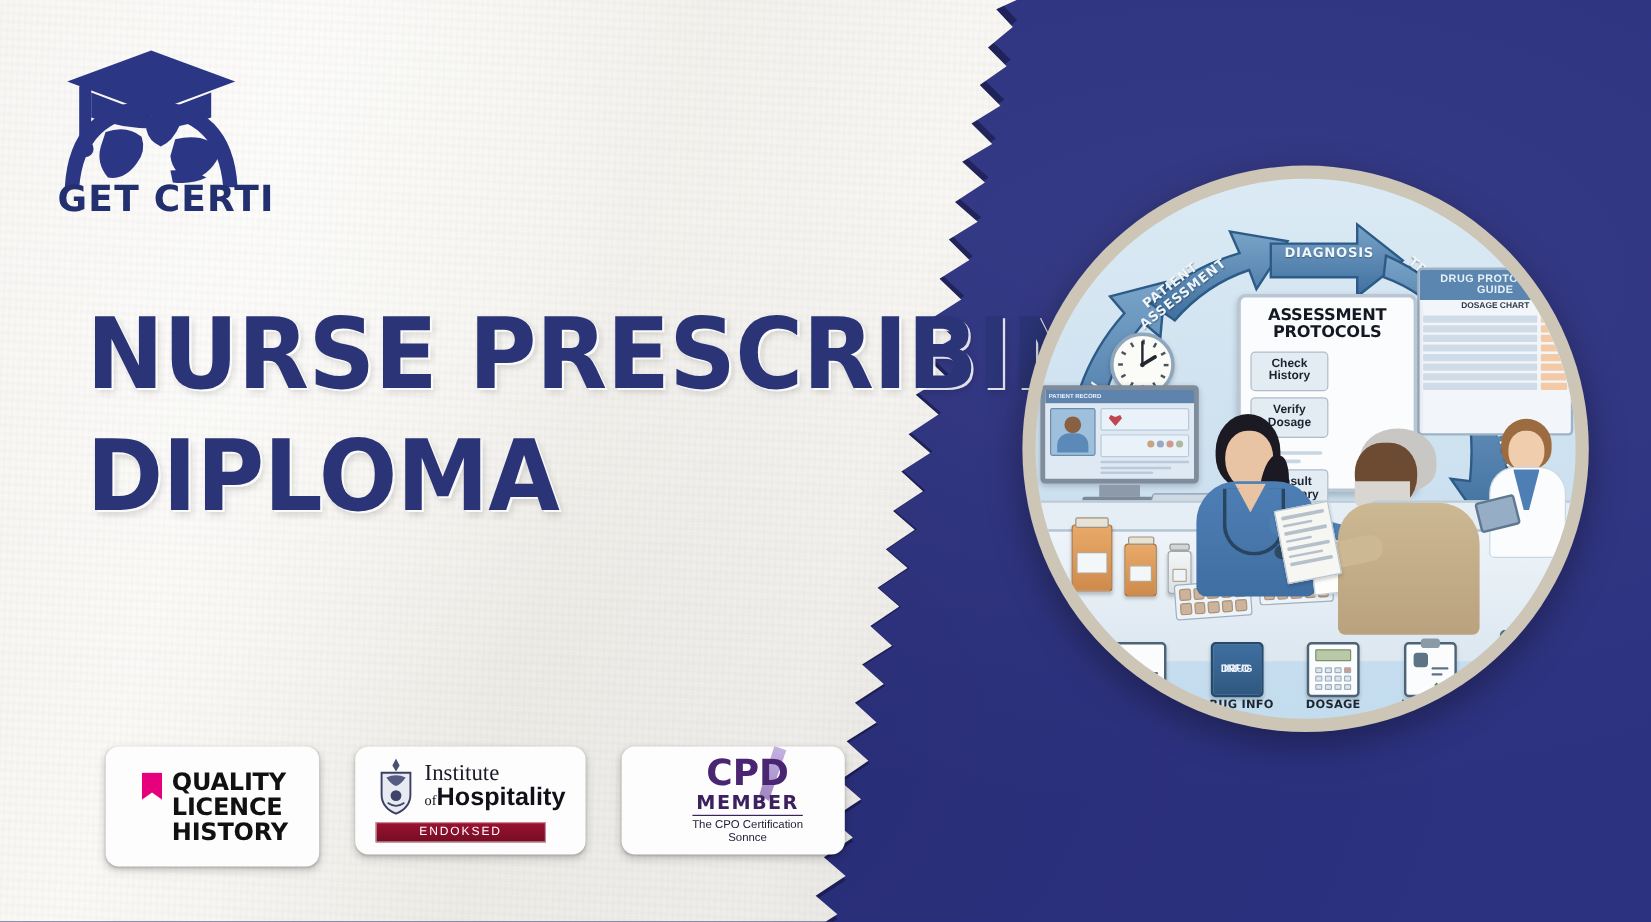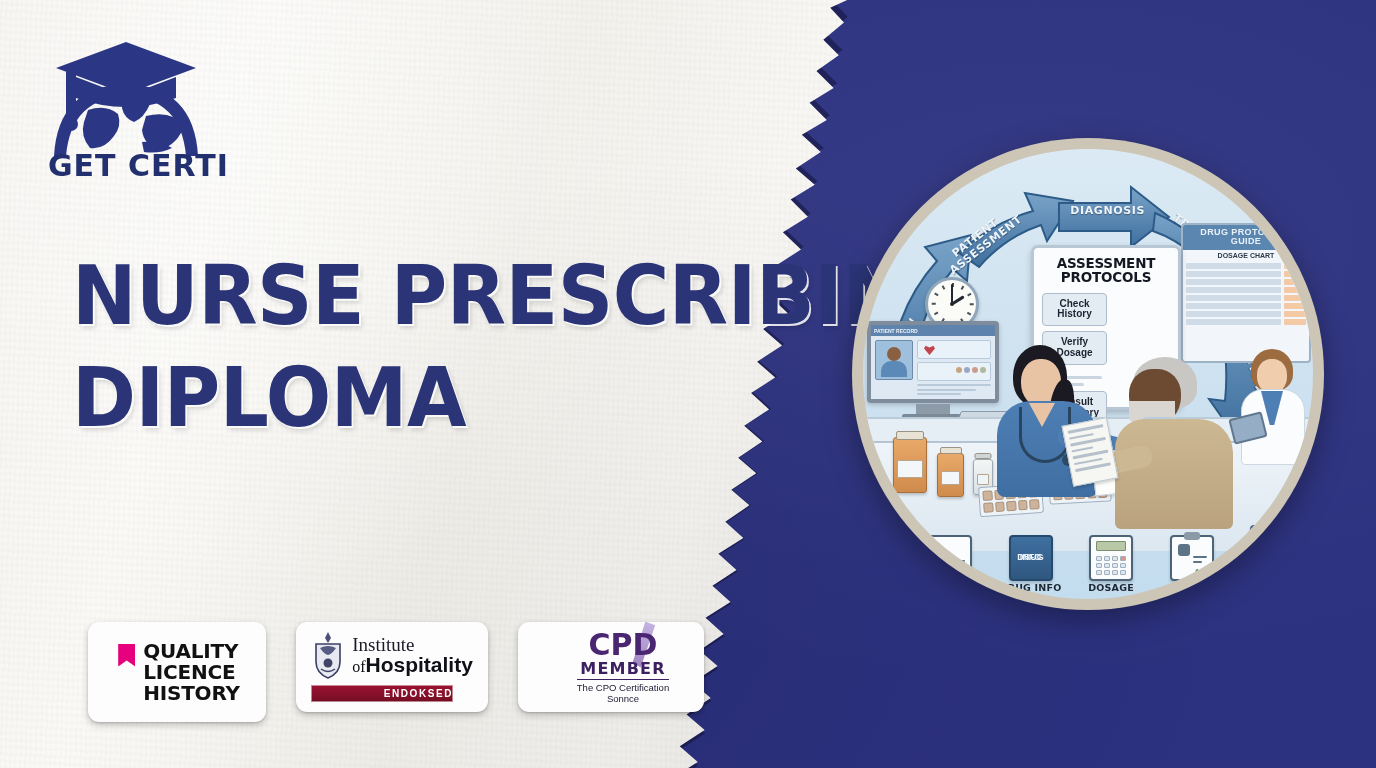--- a/index.html
+++ b/index.html
@@ -118,25 +118,25 @@
     font-family: "DejaVu Sans", sans-serif;
     font-weight: 700; font-size: 20px; line-height: 1.05;
     color: #111; letter-spacing: -0.2px;
   }
 
   .ioh-inner { display: flex; align-items: center; gap: 7px; }
   .ioh-crest { width: 34px; height: 48px; flex: none; }
   .ioh-words { display: flex; flex-direction: column; align-items: flex-start; }
   .ioh-l1 { font-size: 19px; color: #1a1a2a; line-height: 1.0; font-family: "Liberation Serif", serif; }
   .ioh-l2 { font-size: 21px; color: #101018; font-weight: 700; line-height: 1.05; }
-  .ioh-l2 .of { font-size: 16px; font-weight: 400; font-family: "Liberation Serif", serif; }
+  .ioh-l2 .of { font-size: 12px; font-weight: 400; font-family: "Liberation Serif", serif; }
   .ioh-banner {
     margin-top: 5px; background: linear-gradient(180deg,#9c1230,#740d24);
-    color: #fff; font-size: 10px; font-weight: 700; letter-spacing: 1.6px;
-    padding: 3px 0; width: 142px; text-align: right;
+    color: #fff; font-size: 10px; font-weight: 400; letter-spacing: 1.6px;
+    padding: 3px 0; width: 142px; text-align: center;
     box-shadow: 0 0 0 1px rgba(255,255,255,.5) inset;
   }
 
   .cpd-inner { text-align: center; position: relative; margin-left: 24px; }
   .cpd-swoosh {
     position: absolute; right: 14px; top: -8px; width: 26px; height: 46px;
     background: linear-gradient(200deg, #b39ddb, #7e57a8);
     clip-path: polygon(62% 0, 100% 8%, 44% 100%, 14% 88%);
     opacity: .75;
   }

